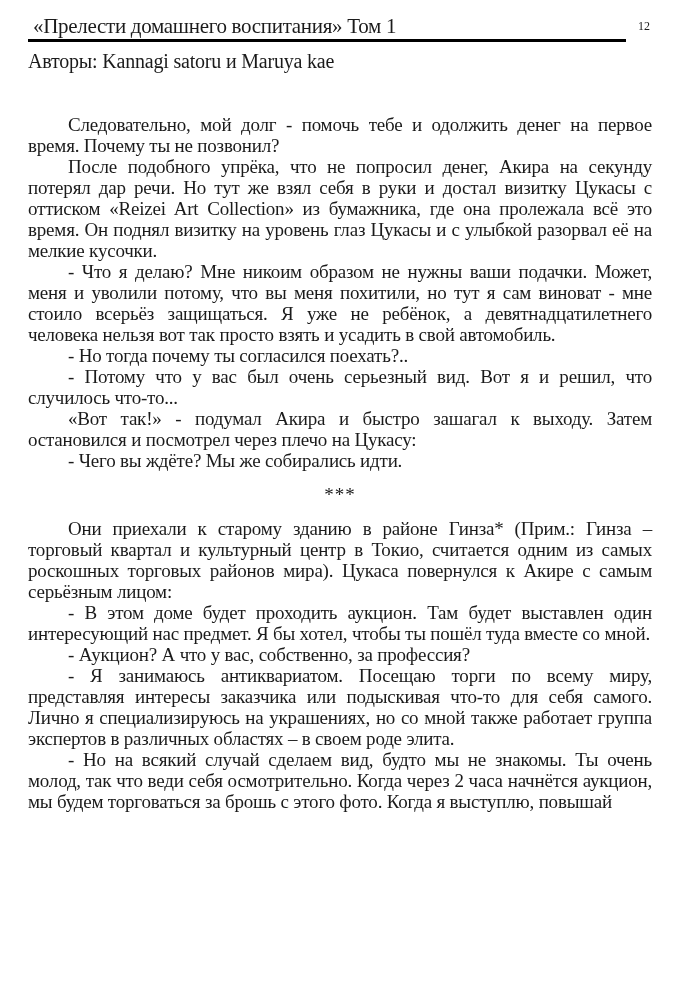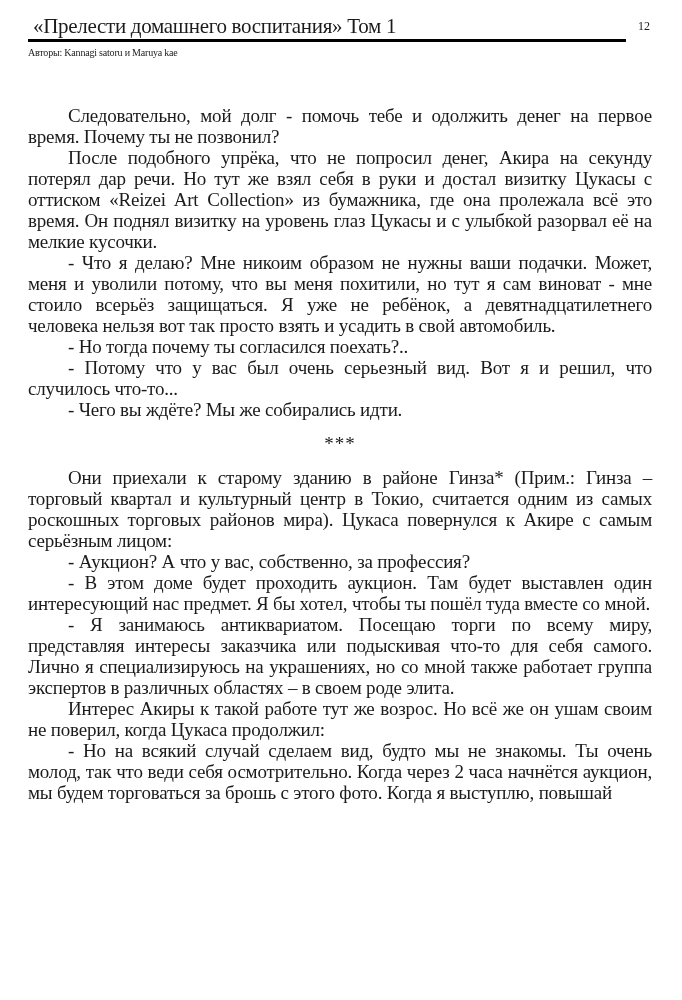--- a/index.html
+++ b/index.html
@@ -35,24 +35,24 @@
     padding-bottom: 1px;
     padding-left: 5px;
     white-space: nowrap;
   }
   .page-number {
     font-size: 12px;
     line-height: 24px;
     padding: 0 2px 3px 12px;
   }
   .authors-line {
-    font-size: 10px;
+    font-size: 20px;
     line-height: 17px;
     letter-spacing: -0.2px;
-    margin-top: 2px;
+    margin-top: 11px;
   }
   
   .page-body {
     margin-top: 44px;
   }
   .para {
     margin: 0;
     font-size: 19px;
     line-height: 21px;
     letter-spacing: -0.2px;
@@ -79,22 +79,22 @@
     </div>
     <div class="authors-line">Авторы: Kannagi satoru и Maruya kae</div>
   </header>
 
   <main class="page-body">
       <p class="para">Следовательно, мой долг - помочь тебе и одолжить денег на первое время. Почему ты не позвонил?</p>
       <p class="para">После подобного упрёка, что не попросил денег, Акира на секунду потерял дар речи. Но тут же взял себя в руки и достал визитку Цукасы с оттиском «Reizei Art Collection» из бумажника, где она пролежала всё это время. Он поднял визитку на уровень глаз Цукасы и с улыбкой разорвал её на мелкие кусочки.</p>
       <p class="para">- Что я делаю? Мне никоим образом не нужны ваши подачки. Может, меня и уволили потому, что вы меня похитили, но тут я сам виноват - мне стоило всерьёз защищаться. Я уже не ребёнок, а девятнадцатилетнего человека нельзя вот так просто взять и усадить в свой автомобиль.</p>
       <p class="para">- Но тогда почему ты согласился поехать?..</p>
       <p class="para">- Потому что у вас был очень серьезный вид. Вот я и решил, что случилось что-то...</p>
+      <p class="para">«Вот так!» - подумал Акира и быстро зашагал к выходу. Затем остановился и посмотрел через плечо на Цукасу:</p>
       <p class="para">- Чего вы ждёте? Мы же собирались идти.</p>
       <p class="separator">***</p>
       <p class="para">Они приехали к старому зданию в районе Гинза* (Прим.: Гинза – торговый квартал и культурный центр в Токио, считается одним из самых роскошных торговых районов мира). Цукаса повернулся к Акире с самым серьёзным лицом:</p>
+      <p class="para">- В этом доме будет проходить аукцион. Там будет выставлен один интересующий нас предмет. Я бы хотел, чтобы ты пошёл туда вместе со мной.</p>
       <p class="para">- Аукцион? А что у вас, собственно, за профессия?</p>
-      <p class="para">- В этом доме будет проходить аукцион. Там будет выставлен один интересующий нас предмет. Я бы хотел, чтобы ты пошёл туда вместе со мной.</p>
       <p class="para">- Я занимаюсь антиквариатом. Посещаю торги по всему миру, представляя интересы заказчика или подыскивая что-то для себя самого. Лично я специализируюсь на украшениях, но со мной также работает группа экспертов в различных областях – в своем роде элита.</p>
-      <p class="para">Интерес Акиры к такой работе тут же возрос. Но всё же он ушам своим не поверил, когда Цукаса продолжил:</p>
       <p class="para">- Но на всякий случай сделаем вид, будто мы не знакомы. Ты очень молод, так что веди себя осмотрительно. Когда через 2 часа начнётся аукцион, мы будем торговаться за брошь с этого фото. Когда я выступлю, повышай</p>
     </main>
 </div>
 
 </body></html>

